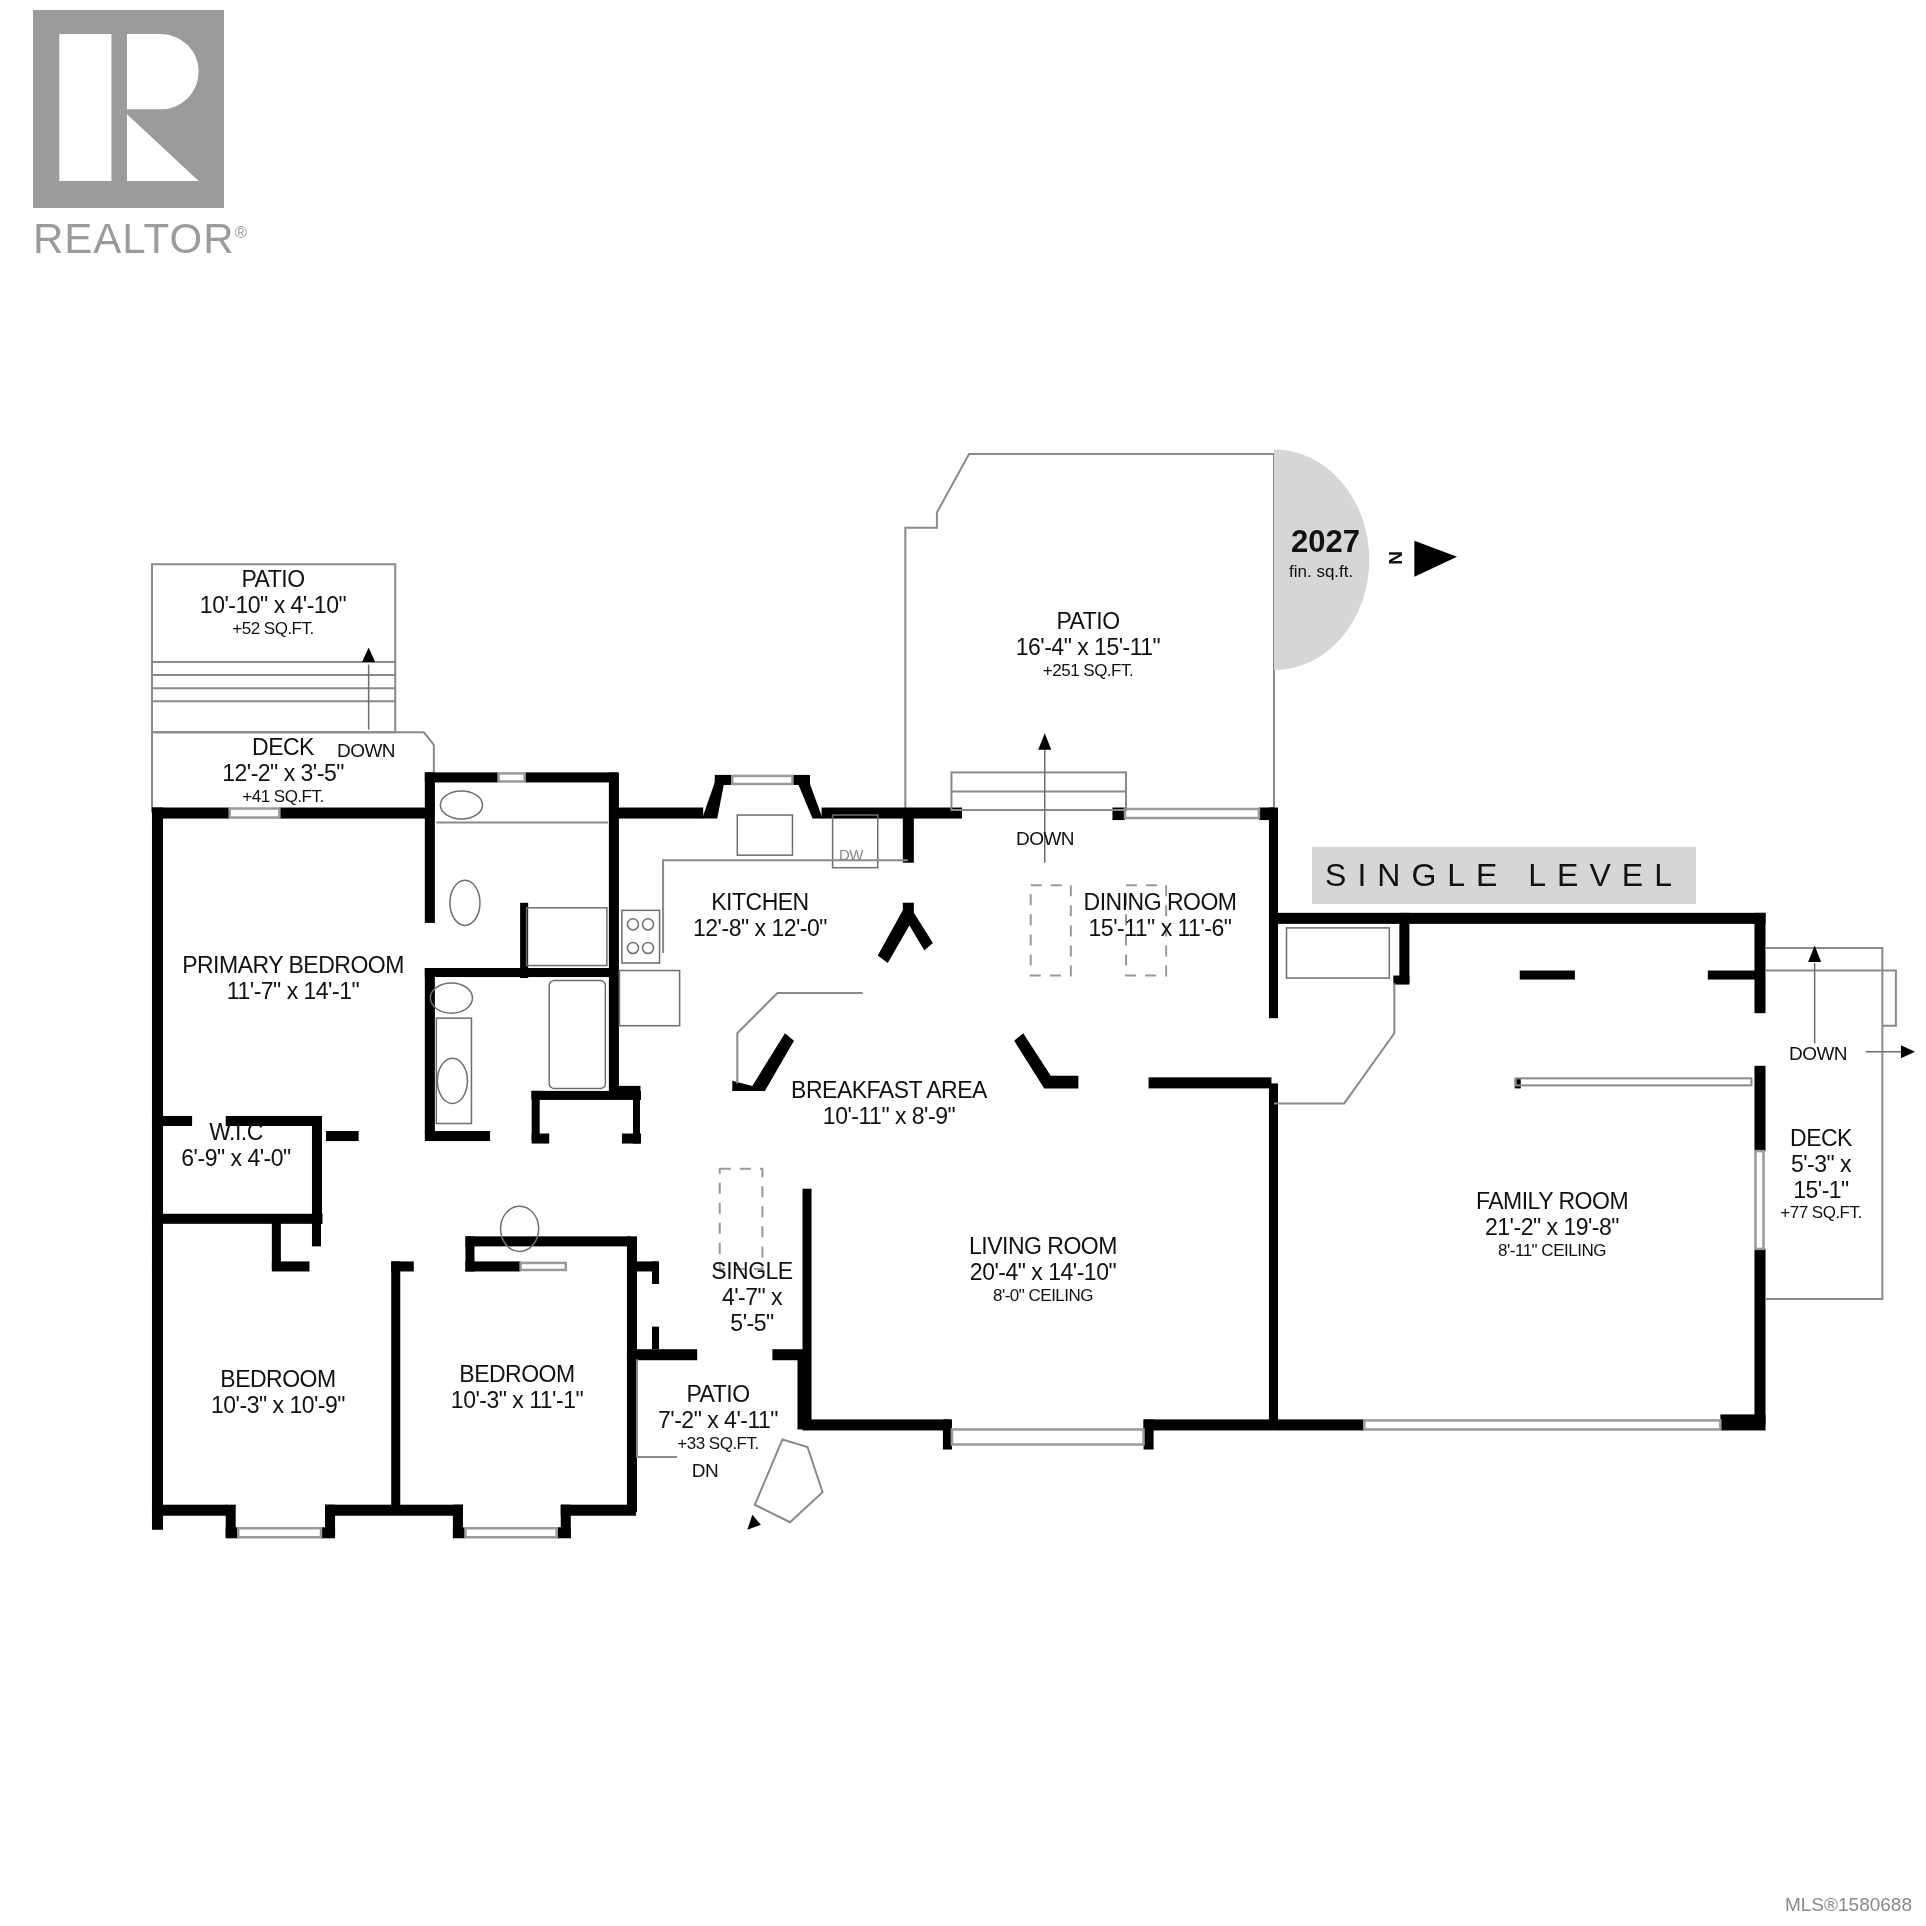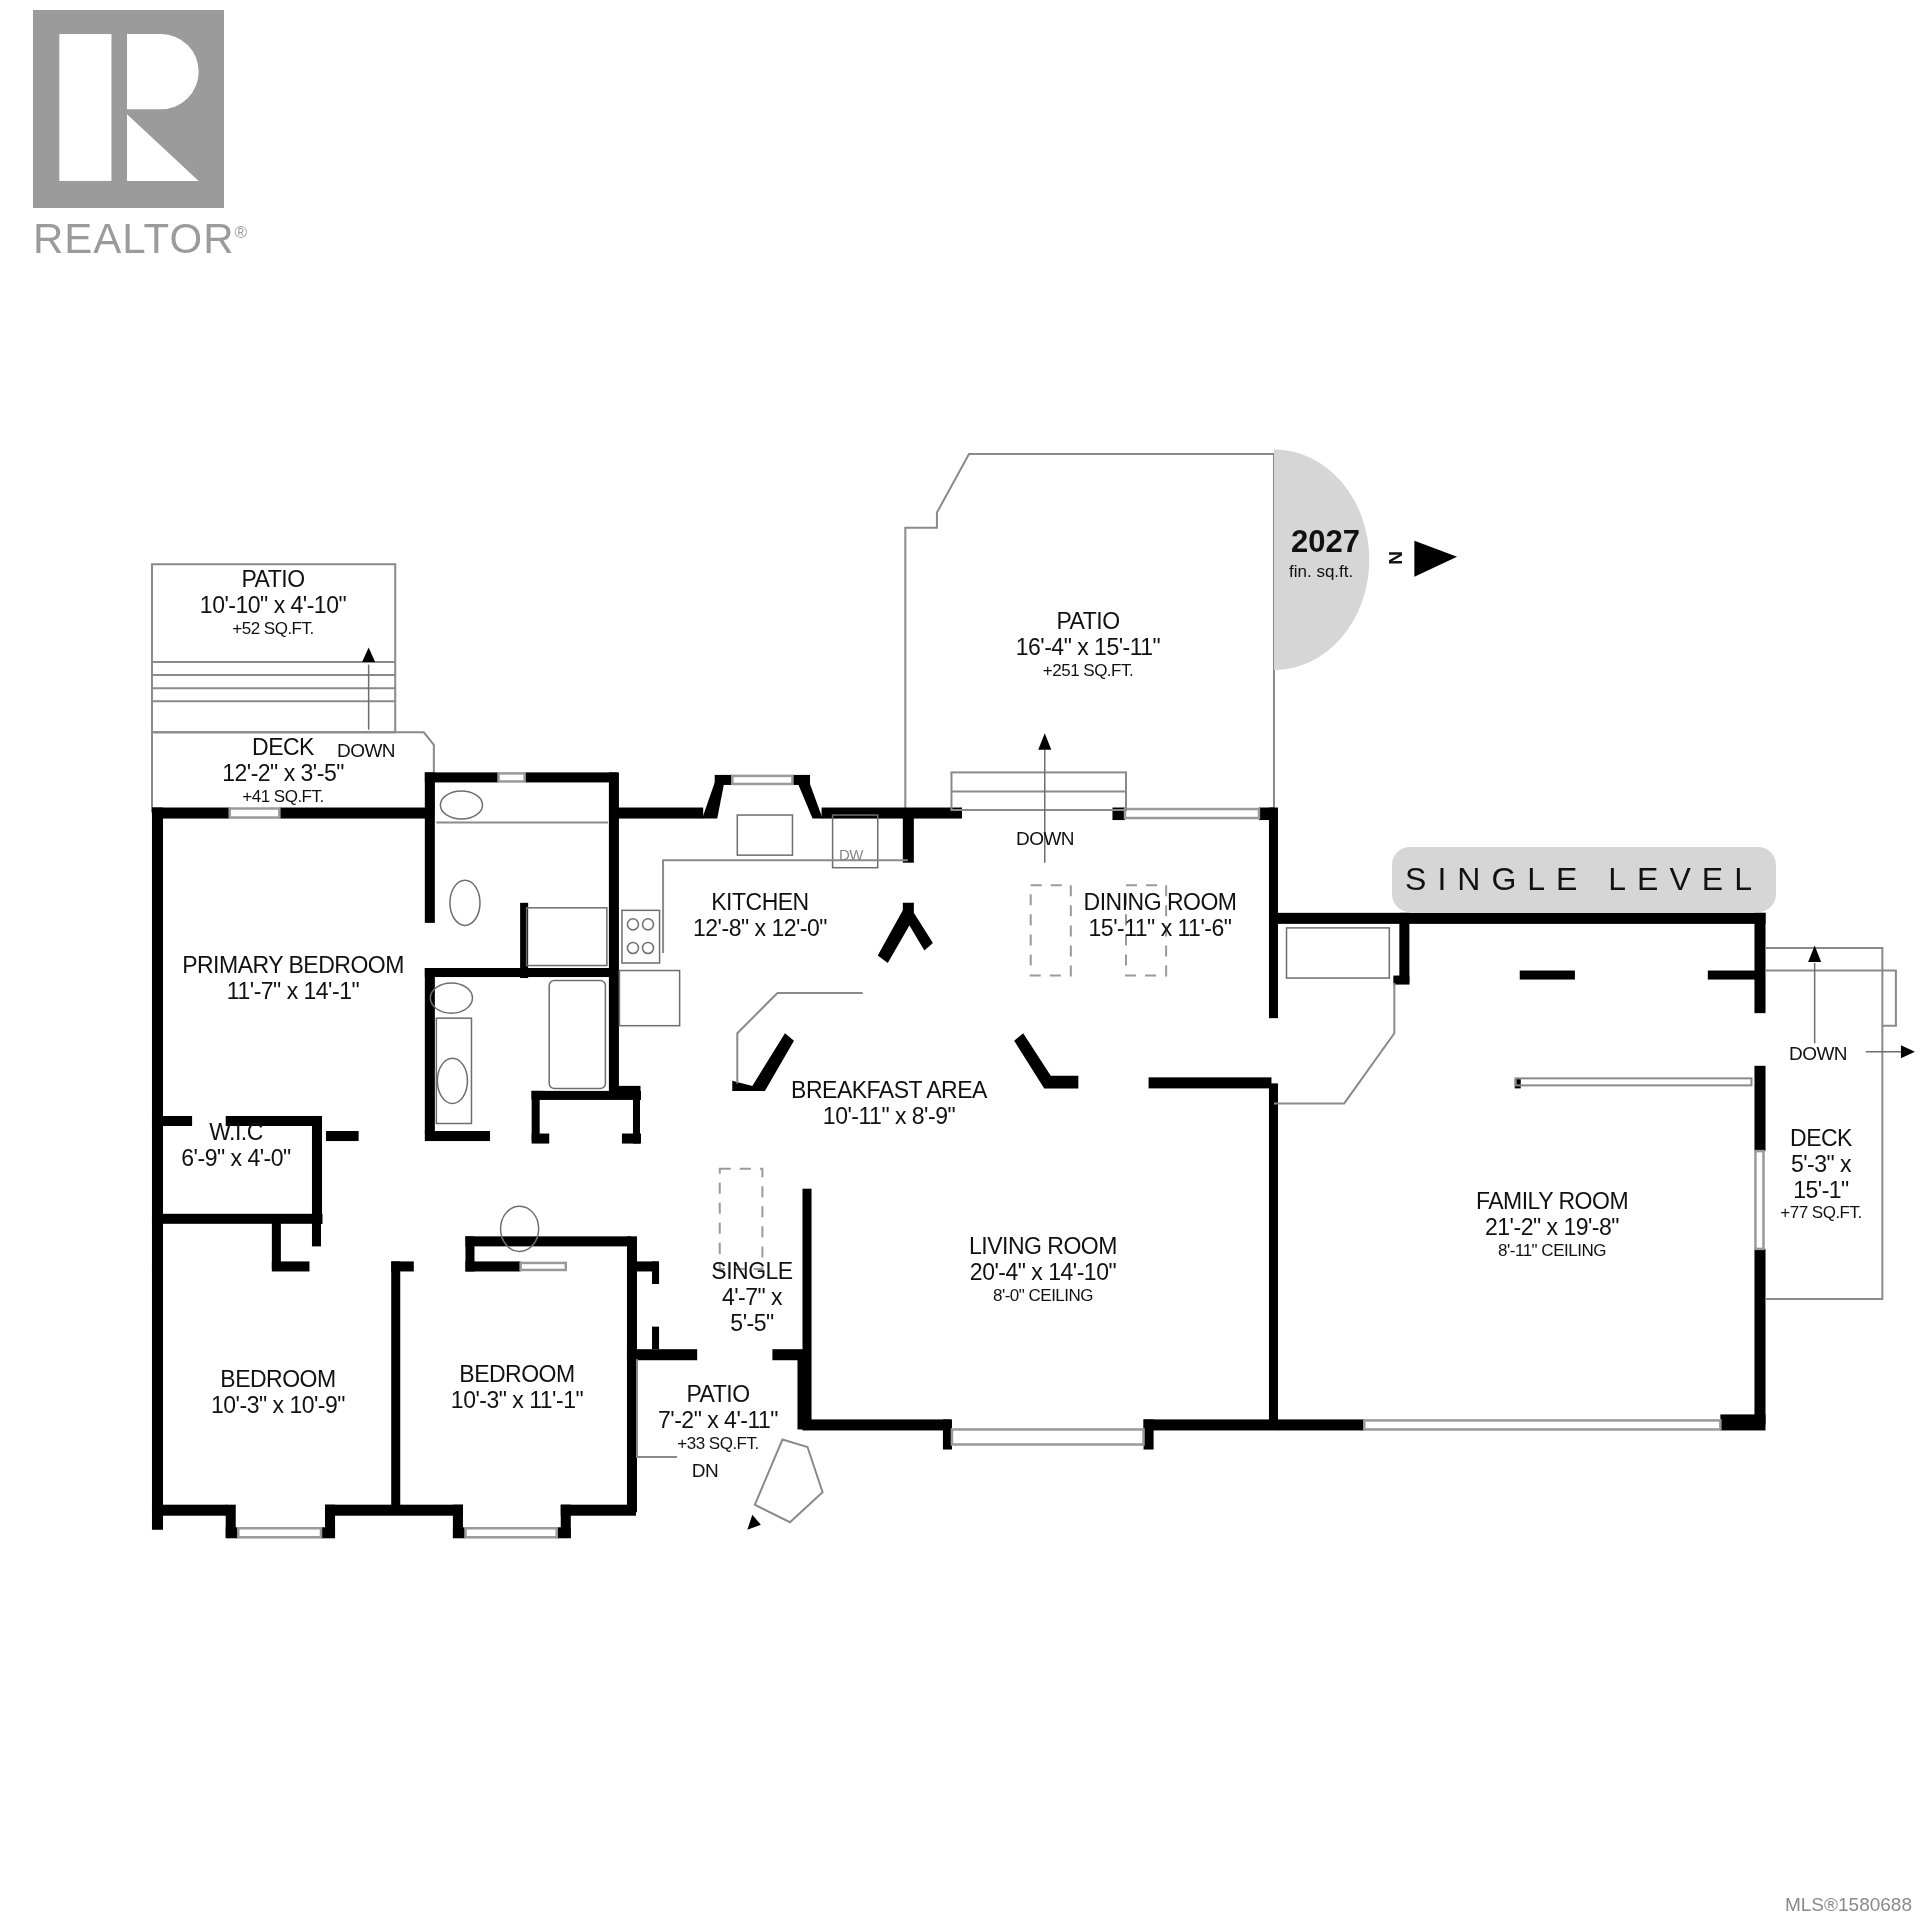--- a/index.html
+++ b/index.html
@@ -15,21 +15,21 @@
   .lbl .dm { font-size:23px; display:block; }
   .lbl .ex { font-size:17px; display:block; }
   .small { font-size:19px; color:#111; position:absolute; transform:translateX(-50%); letter-spacing:-0.5px; }
   #logo { position:absolute; left:11px; top:10px; width:193px; height:206px;margin-left:22px; }
   #logo .box { position:absolute; left:0; top:0; width:191px; height:198px; background:#9b9b9b; }
   #logo .txt { position:absolute; left:0; top:205px; font-size:42px; color:#9b9b9b; letter-spacing:1px; }
   #sqft { position:absolute; left:1274px; top:449px; width:133px; height:221px; }
   #sqft .num { position:absolute; left:17px; top:75px; font-size:31px; font-weight:bold; color:#111; }
   #sqft .unit { position:absolute; left:15px; top:113px; font-size:17px; color:#111; }
   #compass-n { position:absolute; left:1389px; top:547px; font-size:19px; font-weight:bold; transform:rotate(-90deg); color:#111; }
-  #single-level { position:absolute; left:1392px; top:847px; width:384px; height:65px; background:#d6d6d6; display:flex; align-items:center; justify-content:center; font-size:32px; letter-spacing:11px; color:#111;border-radius:18px; }
+  #single-level { position:absolute; left:1312px; top:847px; width:384px; height:57px; background:#d6d6d6; display:flex; align-items:center; justify-content:center; font-size:32px; letter-spacing:11px; color:#111; }
   #mls { position:absolute; right:14px; bottom:10px; font-size:19px; color:#8a8a8a; }
 </style>
 </head>
 <body>
 
 <div id="logo">
   <div class="box">
     <svg width="191" height="198" viewBox="0 0 380 395">
       <rect x="52" y="48" width="104" height="293" fill="#fff"></rect>
       <path d="M187 48 H255 A75 75 0 0 1 255 198 H187 Z" fill="#fff"></path>

